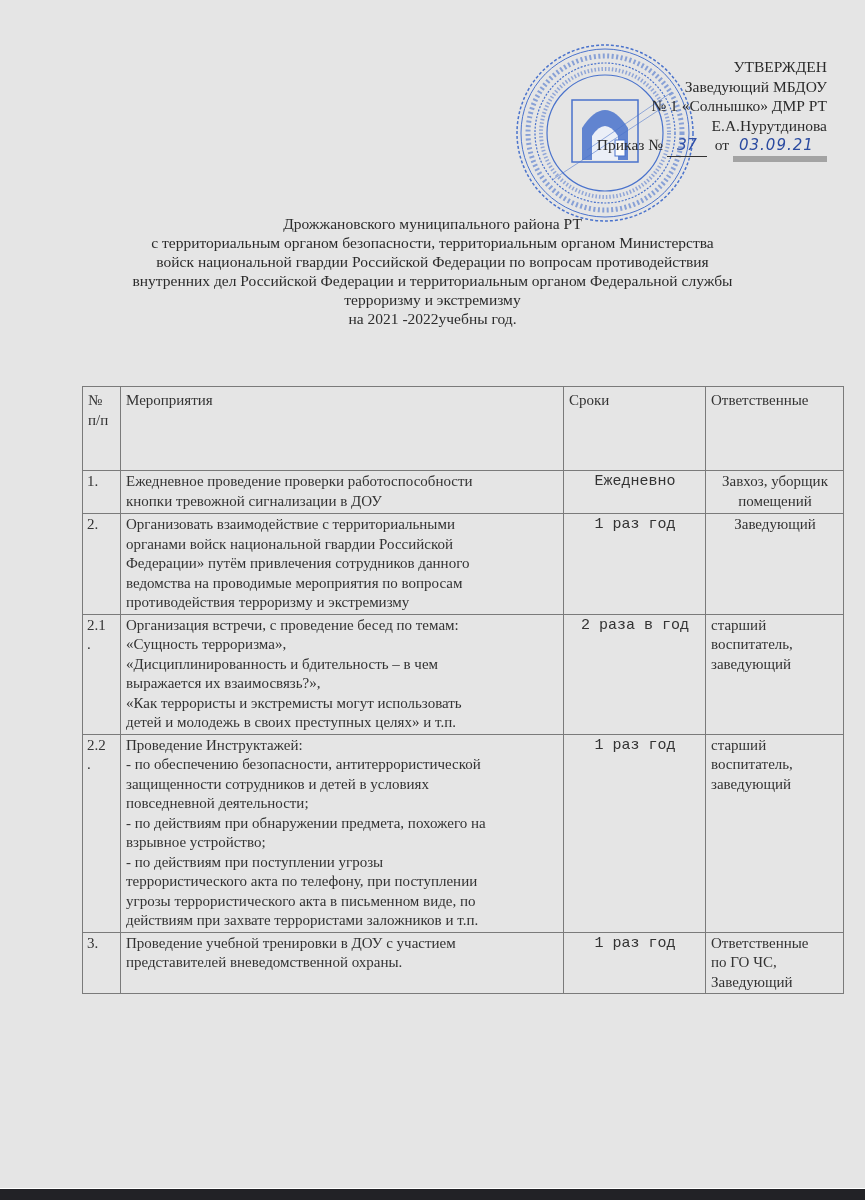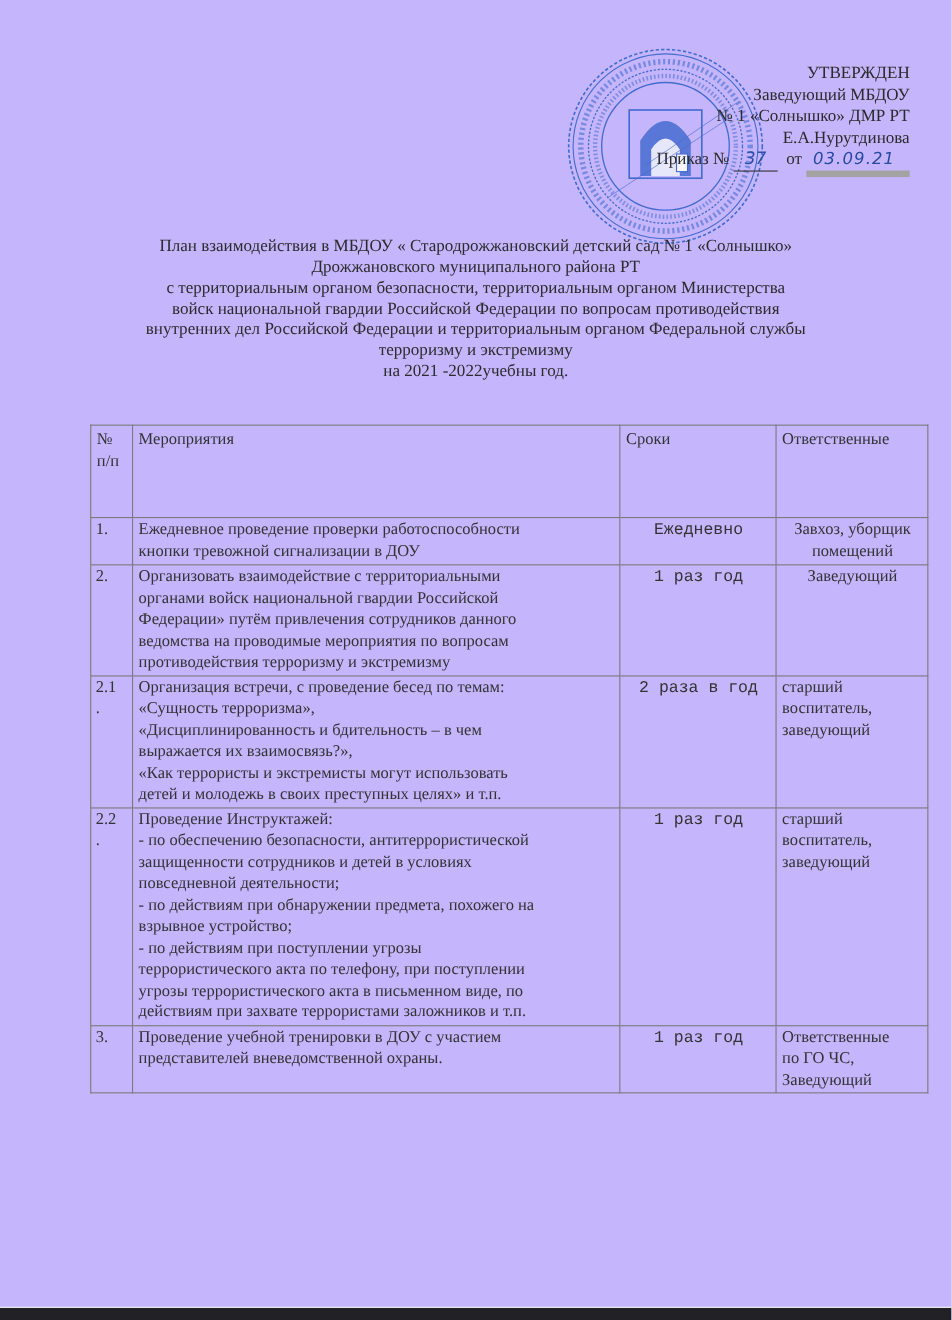--- a/index.html
+++ b/index.html
@@ -13,21 +13,21 @@
       background: #ffffff;
       overflow: hidden;
       font-family: "Liberation Serif", "DejaVu Serif", serif;
       color: #2a2a2a;
     }
     .page {
       position: absolute;
       left: 0; top: 0;
       width: 865px;
       height: 1188px;
-      background: #c4b5fd;
+      background: #e5e5e5;
     }
     .bottom-bar {
       position: absolute;
       left: 0;
       top: 1189px;
       width: 865px;
       height: 11px;
       background: #222226;
     }
 
@@ -161,21 +161,20 @@
     <div>Е.А.Нурутдинова</div>
     <div>
       <span>Приказ №</span>
       <span class="order-num">37</span>
       <span>от</span>
       <span class="date-line">03.09.21</span>
     </div>
   </div>
 
   <div class="title">
-    <div>План взаимодействия в МБДОУ « Стародрожжановский детский сад № 1 «Солнышко»</div>
     <div>Дрожжановского муниципального района РТ</div>
     <div>с территориальным органом безопасности, территориальным органом Министерства</div>
     <div>войск национальной гвардии Российской Федерации по вопросам противодействия</div>
     <div>внутренних дел Российской Федерации и территориальным органом Федеральной службы</div>
     <div>терроризму и экстремизму</div>
     <div>на 2021 -2022учебны год.</div>
   </div>
 
   <table class="plan-table">
     <colgroup>

